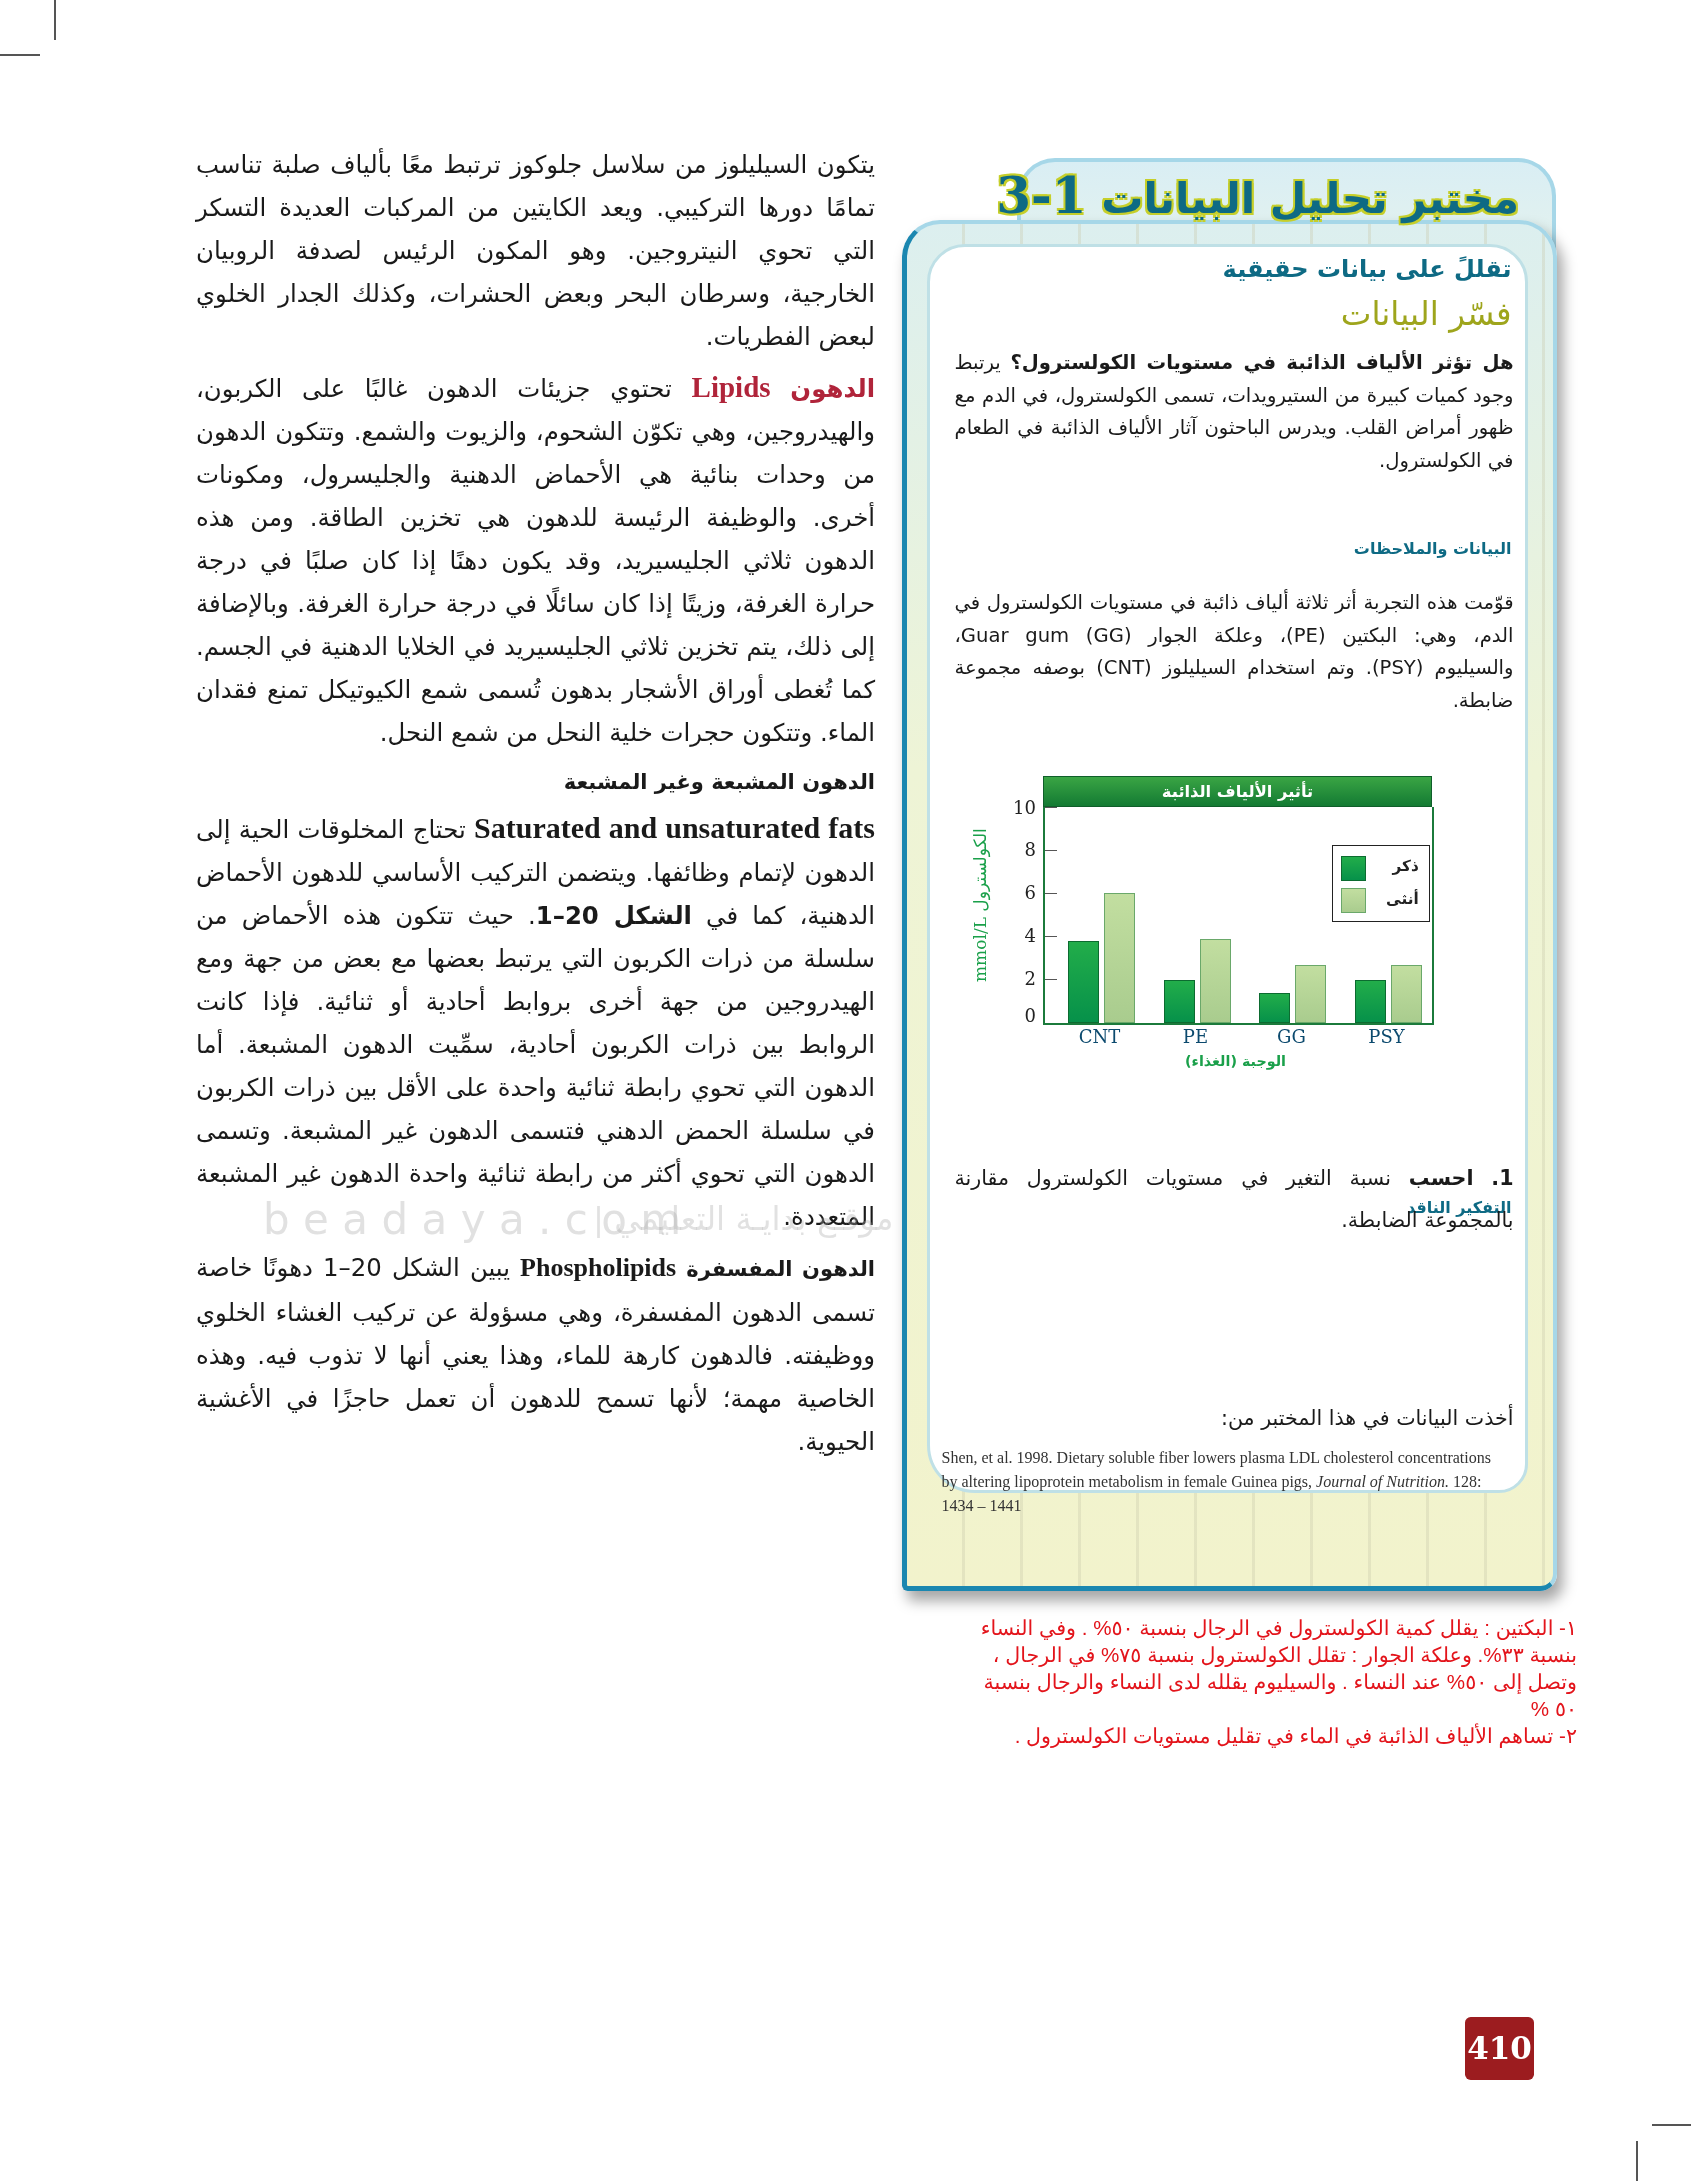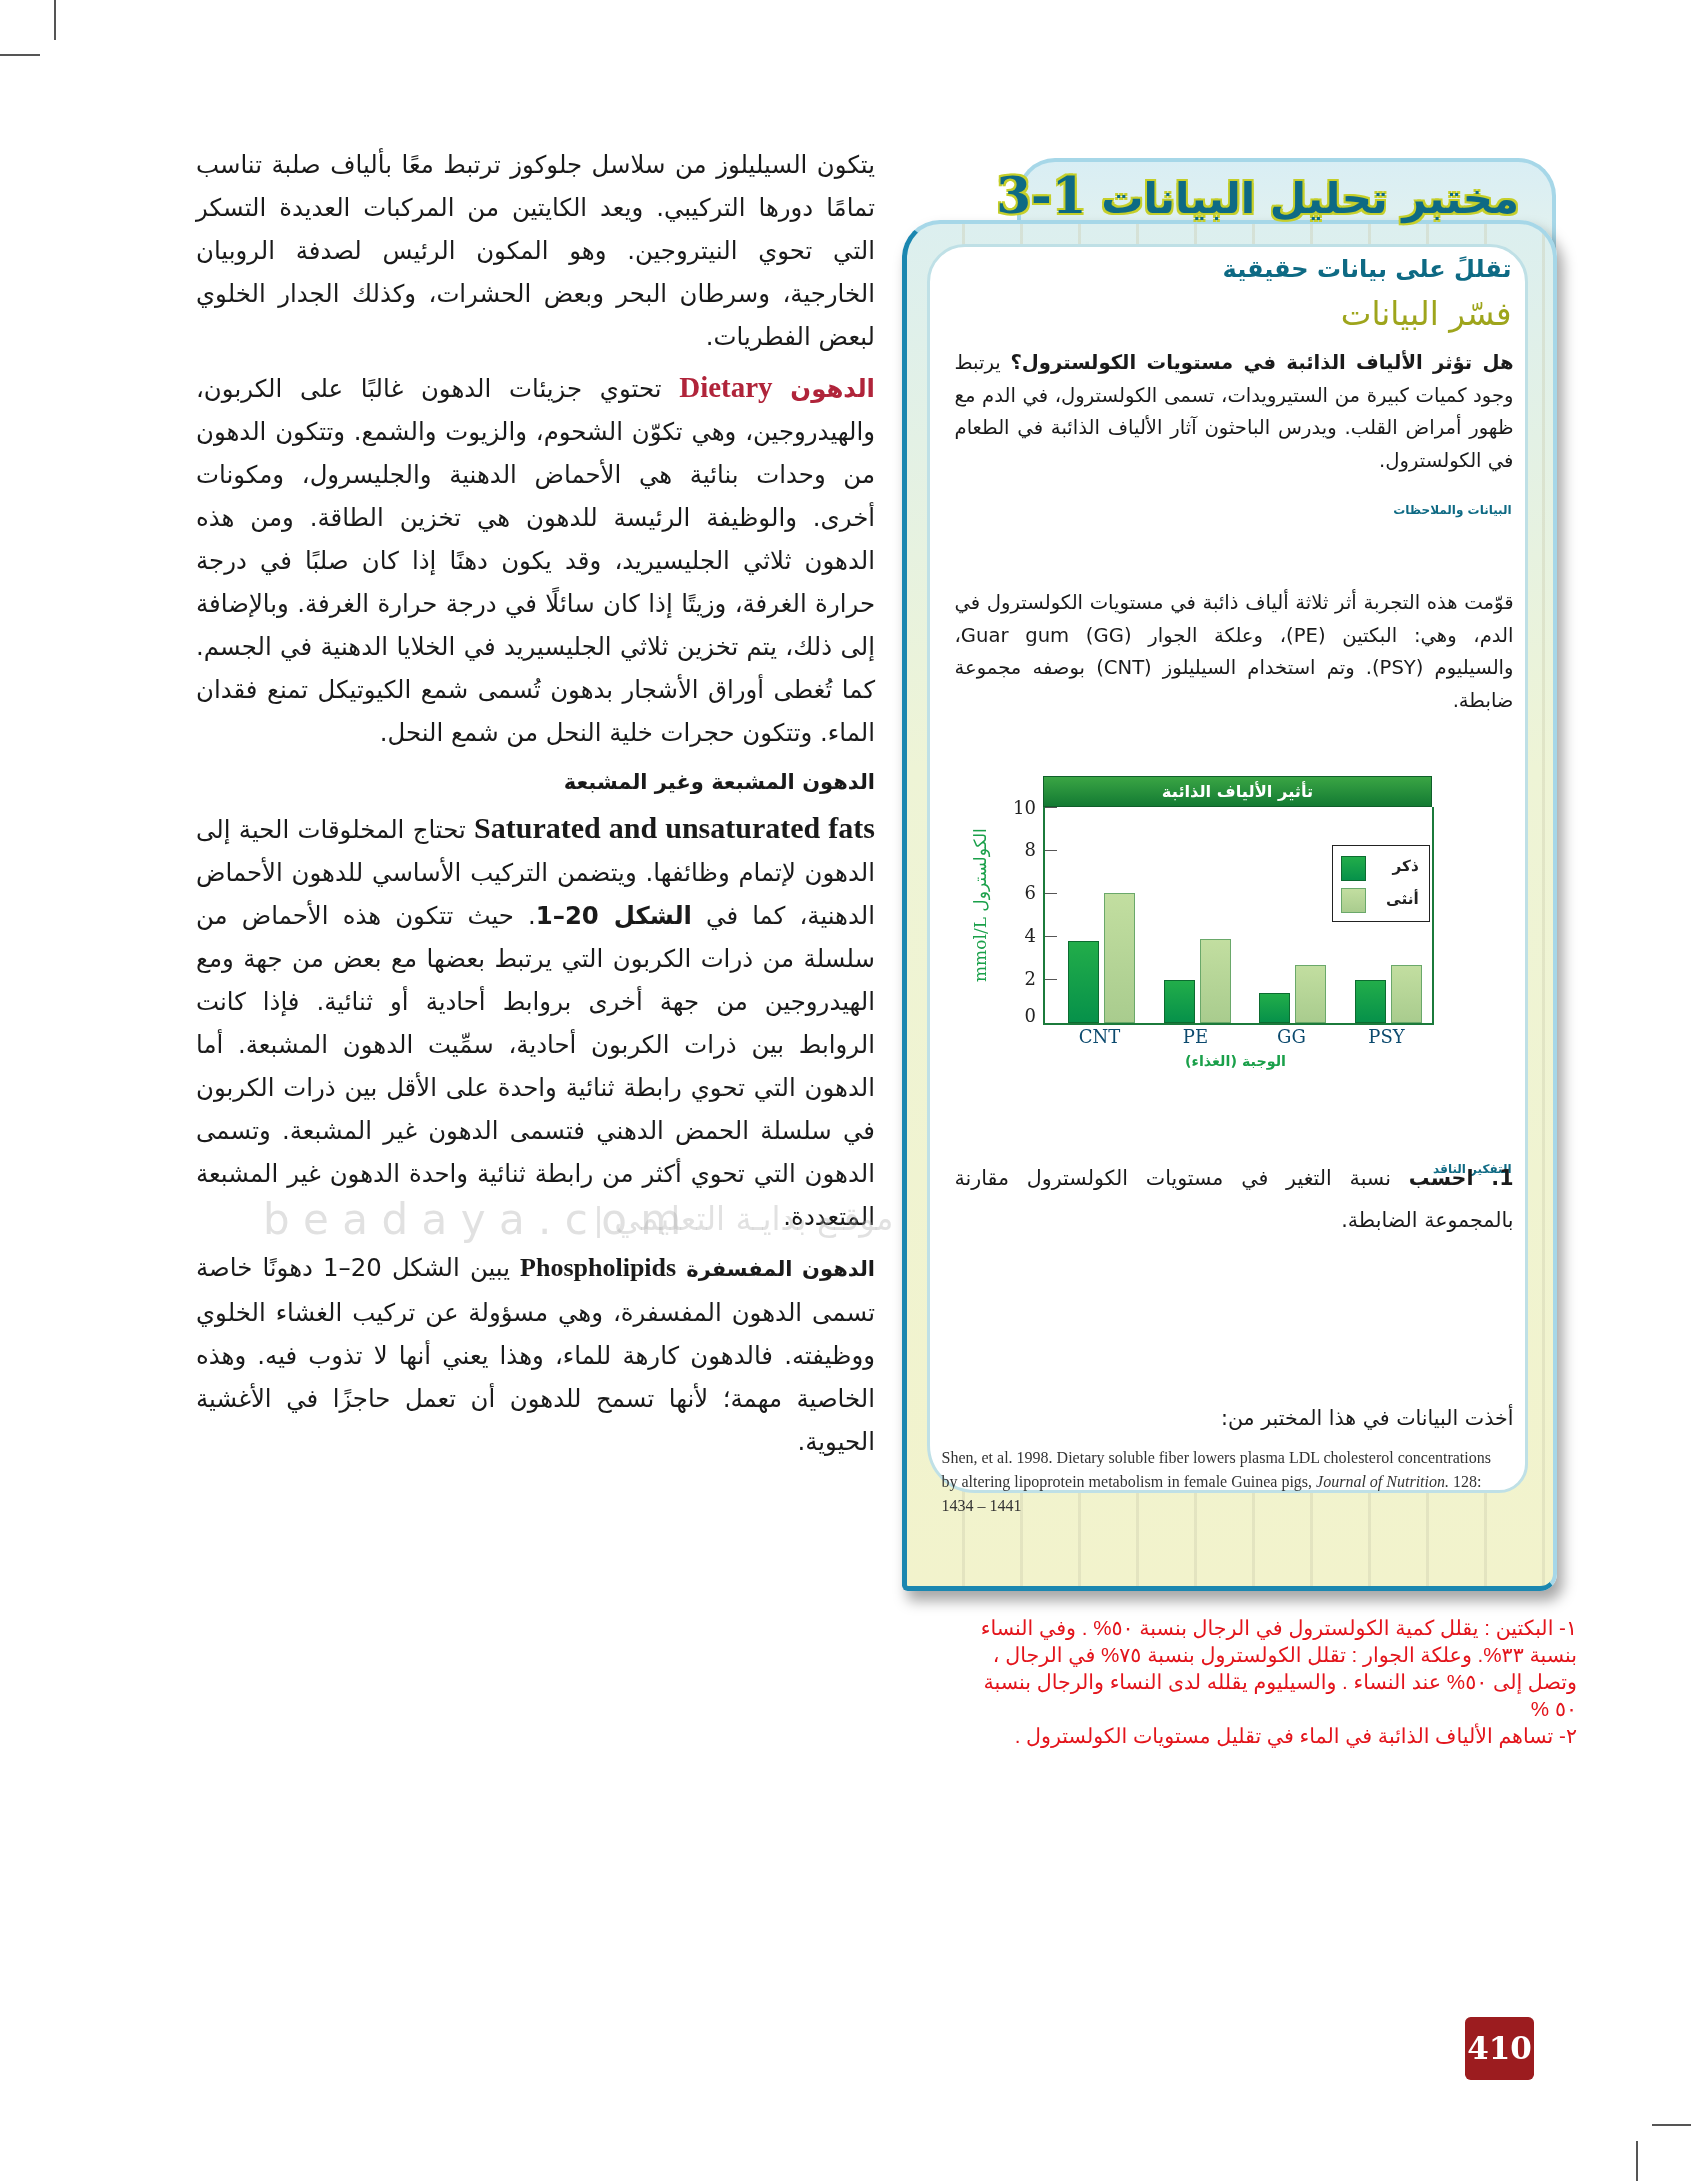--- a/index.html
+++ b/index.html
@@ -16,21 +16,21 @@
   .lab-outer { position:absolute; left:902px; top:158px; width:646px; height:1424px; }
   .lab-tab { position:absolute; left:115px; top:0; width:531px; height:115px; background:linear-gradient(180deg,#d9eef4,#e7f3ec); border:4.8px solid #a6d7e8; border-bottom:none; border-radius:38px 38px 0 0; }
   .lab-body { position:absolute; left:0; top:62px; width:646px; height:1362px; background:repeating-linear-gradient(90deg, rgba(255,255,255,0) 0 55px, rgba(200,200,170,0.35) 55px 58px), linear-gradient(180deg,#dcefef,#eef4d6 40%, #f2f3cc); border:4.8px solid #a6d7e8; border-bottom:5.7px solid #1b87b0; border-left:5.7px solid #1b87b0; border-radius:38px 38px 17px 5.7px; box-shadow:5.7px 9.6px 13.4px rgba(0,0,0,0.35); }
   .lab-title { position:absolute; right:29px; top:7.6px; direction:rtl; font-family:"DejaVu Sans", sans-serif; font-weight:bold; font-size:42px; color:#0e6a84; text-shadow:-1.9px -1.9px 0 #c6cf2a, 1.9px -1.9px 0 #c6cf2a, -1.9px 1.9px 0 #c6cf2a, 1.9px 1.9px 0 #c6cf2a; }
   .lab-title .num { color:#0e6a84; font-family:"DejaVu Serif", serif; font-size:50px; }
   .lab-inner { position:absolute; left:25px; top:86px; width:595px; height:1243px; background:#ffffff; border:3.8px solid #bfe0e6; border-radius:38px 38px 29px 48px; }
   .sub-title { position:absolute; right:38px; top:94px; font-family:"DejaVu Sans", sans-serif; font-weight:bold; font-size:24px; color:#0e6a84; direction:rtl; }
   .interpret { position:absolute; right:38px; top:139px; font-family:"DejaVu Sans", sans-serif; font-size:32.5px; color:#9ea51c; direction:rtl; }
   .lab-text { position:absolute; right:36px; width:559px; direction:rtl; text-align:justify; font-family:"DejaVu Sans", sans-serif; font-size:19.6px; line-height:32.5px; }
   .lab-text b { font-weight:bold; }
-  .sec-head { position:absolute; right:38px; font-family:"DejaVu Sans", sans-serif; font-weight:bold; font-size:12px; color:#0e6a84; direction:rtl; }
+  .sec-head { position:absolute; right:38px; font-family:"DejaVu Sans", sans-serif; font-weight:bold; font-size:16px; color:#0e6a84; direction:rtl;margin-top:36px; }
   
   .chart { position:absolute; left:61px; top:615px; width:516px; height:315px; }
   .chart-title-bar { position:absolute; left:75px; top:0; width:387px; height:29px; background:linear-gradient(180deg,#3aa544,#137a33); border:1.9px solid #0f5e2a; color:#fff; font-family:"DejaVu Sans", sans-serif; font-weight:bold; font-size:16.3px; text-align:center; line-height:29px; direction:rtl; }
   .plot { position:absolute; left:75px; top:31px; width:387px; height:216px; border-left:2.9px solid #1b7a3b; border-right:2.9px solid #1b7a3b; border-bottom:2.9px solid #1b7a3b; background:#fff; }
   .ytick { position:absolute; left:0; width:11.5px; height:1px; background:#555; }
   .ylabel-num { position:absolute; left:34px; width:34px; text-align:right; font-family:"DejaVu Serif", serif; font-size:18px; color:#222; }
   .bar { position:absolute; bottom:0; width:31px; border:1px solid #0c6b30; box-sizing:border-box; }
   .bar.male { background:linear-gradient(180deg,#22ad4a,#06914a); }
   .bar.female { background:linear-gradient(180deg,#c2dea0,#a9cc8e); border-color:#6aa86a; }
   .xcat { position:absolute; top:250px; width:67px; text-align:center; font-family:"DejaVu Serif", serif; font-size:18px; color:#0c4a6e; }
@@ -54,21 +54,21 @@
 
 <div class="crop" style="left:54px;top:0;width:1.9px;height:40px;"></div>
 <div class="crop" style="left:0;top:54px;width:40px;height:1.9px;"></div>
 <div class="crop" style="left:1636px;top:2141px;width:1.9px;height:40px;"></div>
 <div class="crop" style="left:1652px;top:2124px;width:40px;height:1.9px;"></div>
 
 <div class="col-left">
   <p>يتكون السيليلوز من سلاسل جلوكوز ترتبط معًا بألياف صلبة تناسب تمامًا دورها التركيبي. ويعد الكايتين من المركبات العديدة التسكر التي تحوي النيتروجين. وهو المكون الرئيس لصدفة الروبيان الخارجية، وسرطان البحر وبعض الحشرات، وكذلك الجدار الخلوي لبعض الفطريات.</p>
   <p>
     <span class="term-red">الدهون</span>
-    <span class="term-red" style="font-family:'Liberation Serif',serif;font-size:29px;">Dietary</span>
+    <span class="term-red" style="font-family:'Liberation Serif',serif;font-size:29px;">Lipids</span>
     <span>تحتوي جزيئات الدهون غالبًا على الكربون، والهيدروجين، وهي تكوّن الشحوم، والزيوت والشمع. وتتكون الدهون من وحدات بنائية هي الأحماض الدهنية والجليسرول، ومكونات أخرى. والوظيفة الرئيسة للدهون هي تخزين الطاقة. ومن هذه الدهون ثلاثي الجليسيريد، وقد يكون دهنًا إذا كان صلبًا في درجة حرارة الغرفة، وزيتًا إذا كان سائلًا في درجة حرارة الغرفة. وبالإضافة إلى ذلك، يتم تخزين ثلاثي الجليسيريد في الخلايا الدهنية في الجسم. كما تُغطى أوراق الأشجار بدهون تُسمى شمع الكيوتيكل تمنع فقدان الماء. وتتكون حجرات خلية النحل من شمع النحل.</span>
   </p>
   <div class="sub-head">الدهون المشبعة وغير المشبعة</div>
   <p>
     <span class="term-bold">Saturated and unsaturated fats</span>
     <span>تحتاج المخلوقات الحية إلى الدهون لإتمام وظائفها. ويتضمن التركيب الأساسي للدهون الأحماض الدهنية، كما في</span>
     <span class="fig-ref">الشكل 20–1</span><span>. حيث تتكون هذه الأحماض من سلسلة من ذرات الكربون التي يرتبط بعضها مع بعض من جهة ومع الهيدروجين من جهة أخرى بروابط أحادية أو ثنائية. فإذا كانت الروابط بين ذرات الكربون أحادية، سمِّيت الدهون المشبعة. أما الدهون التي تحوي رابطة ثنائية واحدة على الأقل بين ذرات الكربون في سلسلة الحمض الدهني فتسمى الدهون غير المشبعة. وتسمى الدهون التي تحوي أكثر من رابطة ثنائية واحدة الدهون غير المشبعة المتعددة.</span>
   </p>
   <p>
     <span class="sub-head">الدهون المفسفرة</span>

